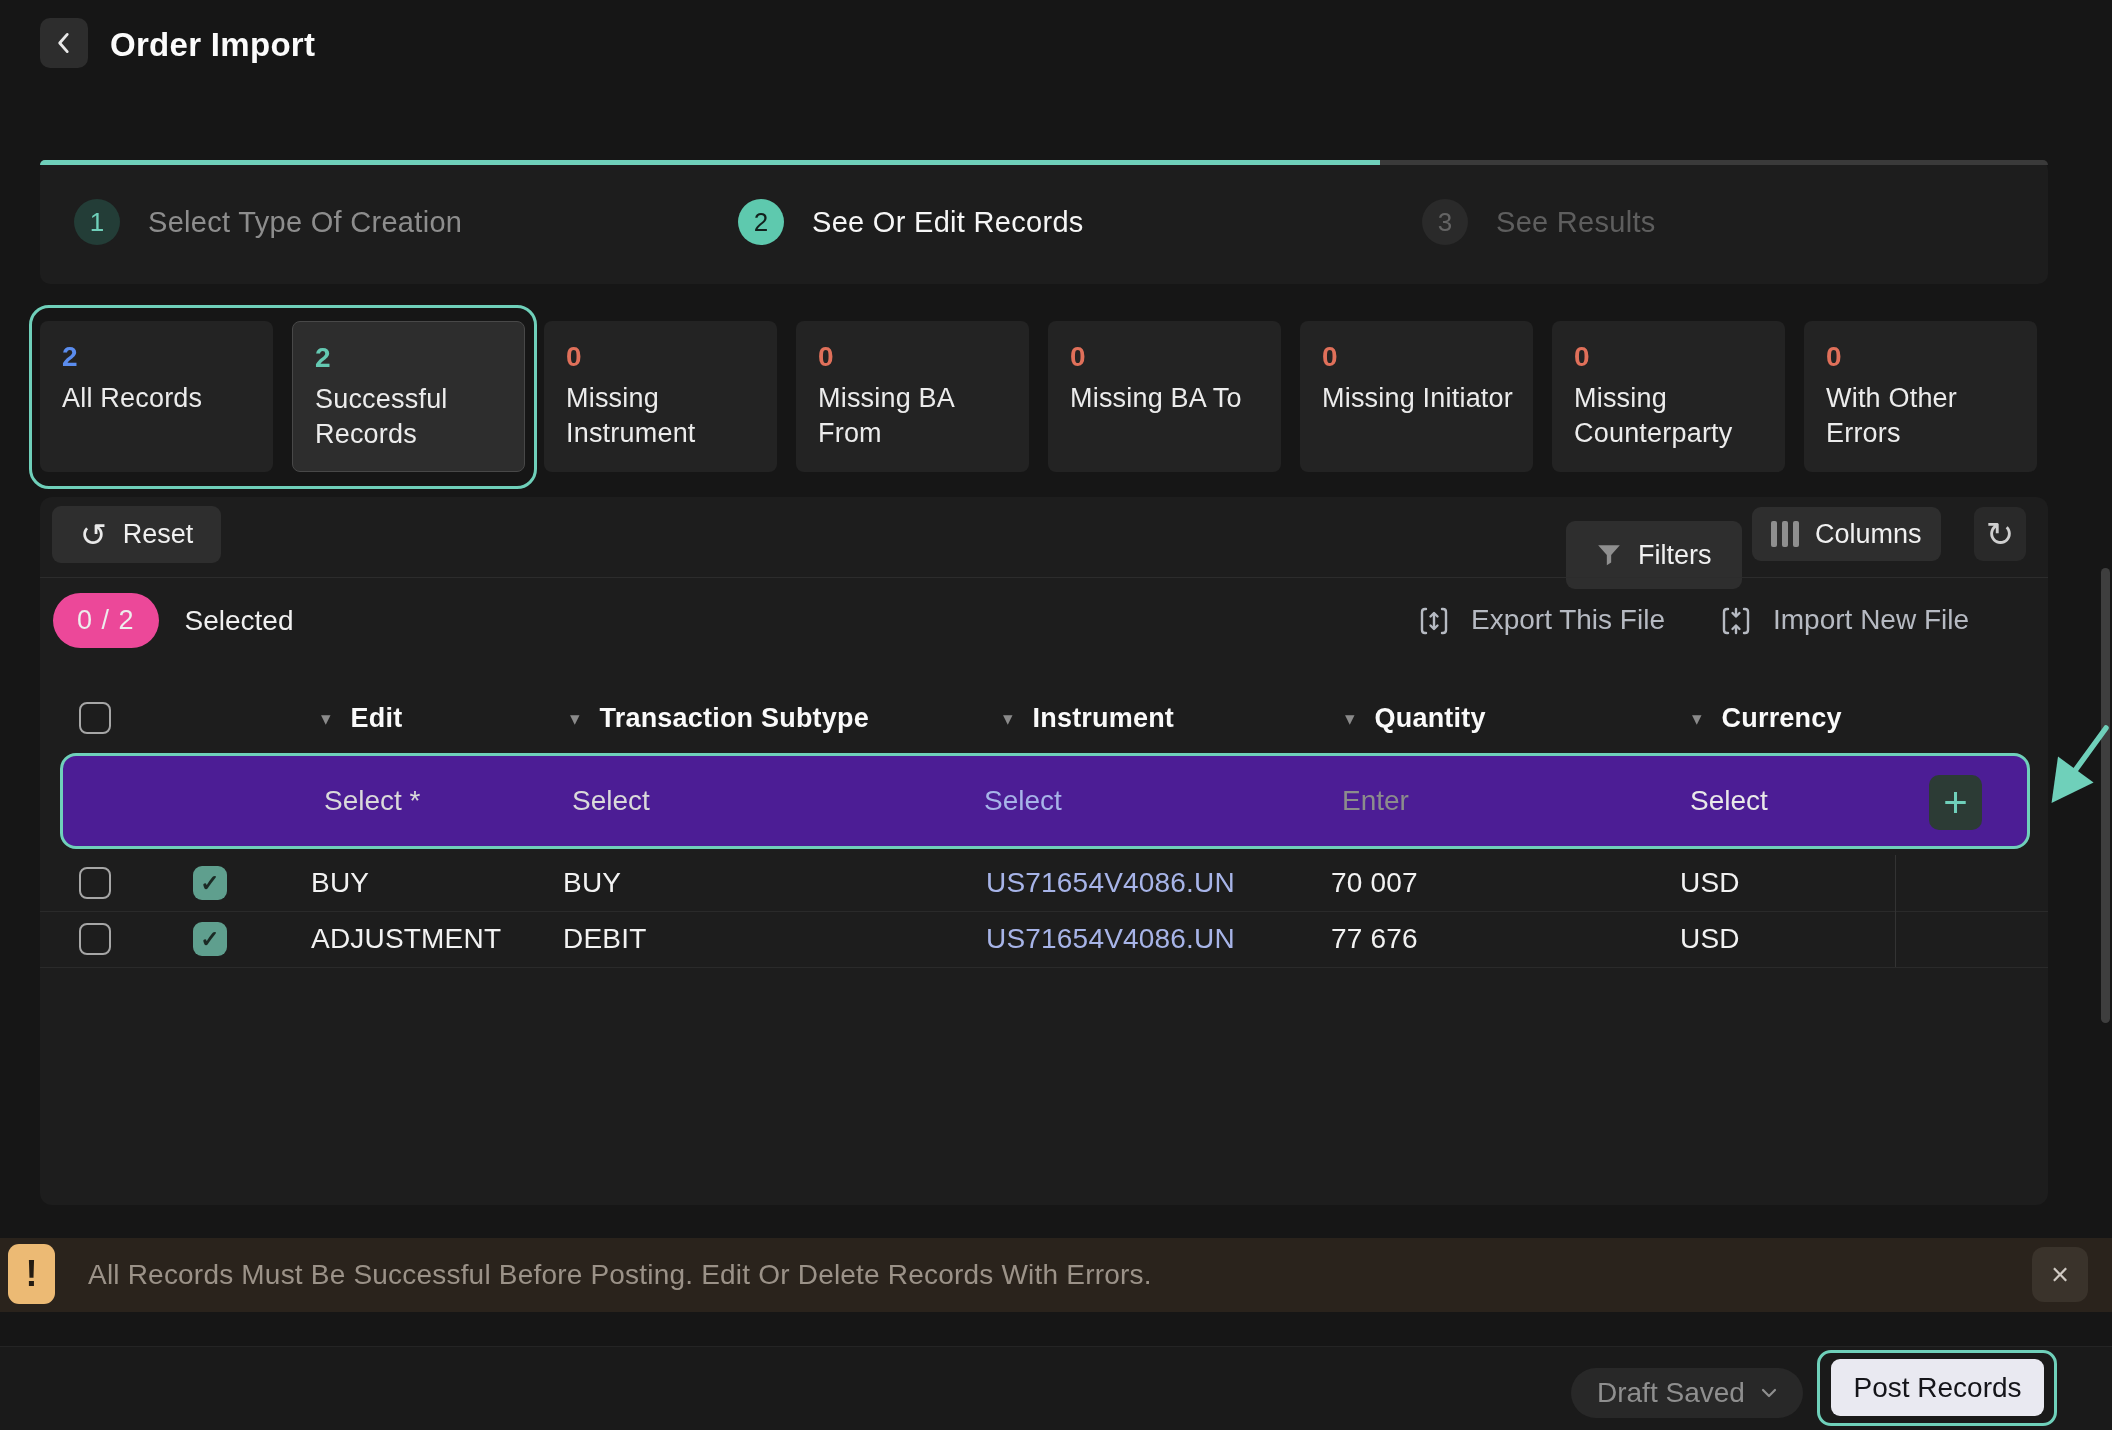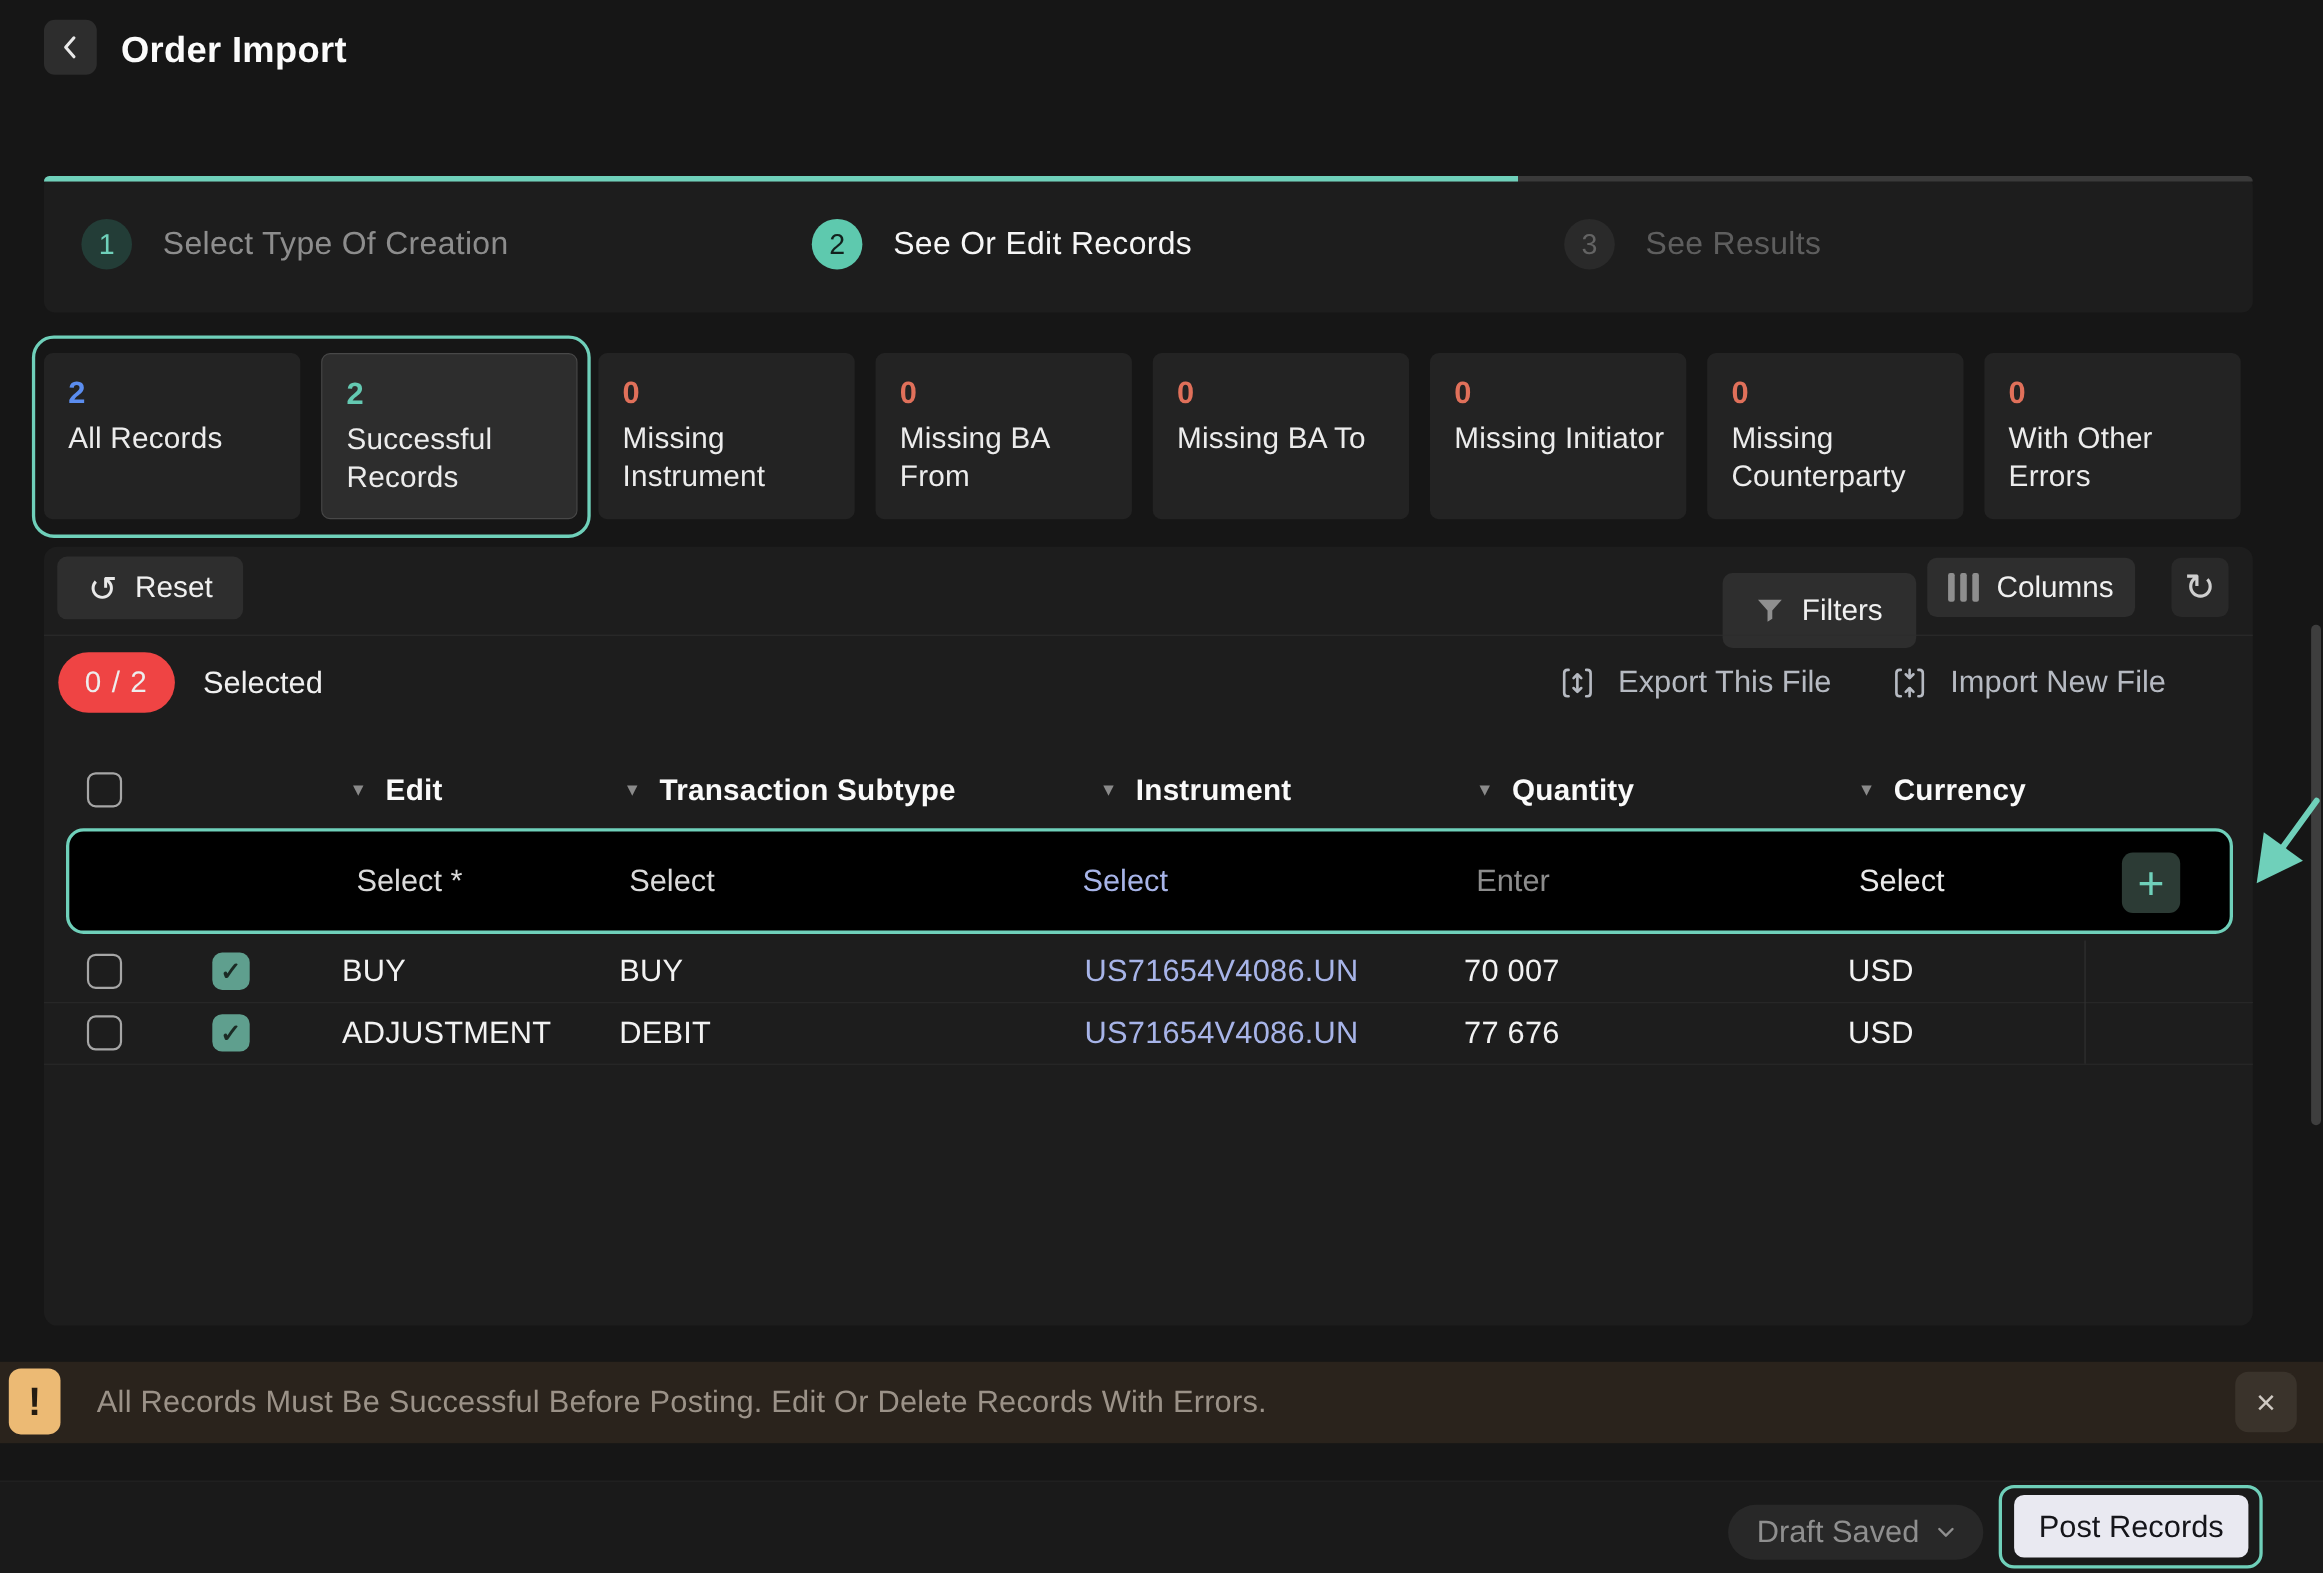--- a/index.html
+++ b/index.html
@@ -44,35 +44,35 @@
   .btn-reset{left:12px;top:9px;height:57px;padding:0 28px;}
   .btn-filters{left:1526px;top:24px;height:68px;padding:0 30px;}
   .btn-columns{left:1712px;top:10px;height:54px;padding:0 19px;}
   .btn-refresh{left:1934px;top:10px;width:52px;height:54px;background:#292929;font-size:34px;color:#cfcfcf;}
   .glyph-icon{line-height:1;}
   .cols-icon{display:flex;gap:5px;}
   .cols-icon i{display:block;width:6px;height:26px;border-radius:2px;background:#8f8f8f;}
   .divider-h{position:absolute;left:0;top:80px;width:100%;height:1px;background:#2c2c2c;}
   
   .selection-row{position:absolute;left:13px;top:96px;height:55px;display:flex;align-items:center;gap:26px;}
-  .selection-pill{height:55px;display:flex;align-items:center;padding:0 24px;border-radius:28px;background:#ef4444;
+  .selection-pill{height:55px;display:flex;align-items:center;padding:0 24px;border-radius:28px;background:#ec4899;
     font-size:27px;letter-spacing:1px;color:#ededed;}
   .selection-label{font-size:28px;color:#f0f0f0;}
   .file-actions{position:absolute;left:1377px;top:96px;height:55px;display:flex;align-items:center;gap:54px;}
   .file-action{display:flex;align-items:flex-start;gap:20px;font-size:28px;color:#b6bac2;cursor:pointer;}
   
   .th{position:absolute;top:193px;height:56px;display:flex;align-items:center;gap:20px;cursor:pointer;}
   .th-type{left:281px;} .th-subtype{left:530px;} .th-instrument{left:963px;} .th-quantity{left:1305px;} .th-currency{left:1652px;}
   .caret{font-size:19px;color:#8a8a8a;}
   .th-label{font-size:27px;font-weight:700;color:#fafafa;letter-spacing:.2px;}
   .checkbox{width:32px;height:32px;border:2.5px solid #a6a6a6;border-radius:8px;box-sizing:border-box;cursor:pointer;}
   .thead-cb{position:absolute;left:39px;top:205px;}
   
   .new-row{position:absolute;left:20px;top:256px;width:1970px;height:96px;box-sizing:border-box;
-    border:3px solid #6fd0ba;border-radius:16px;background:#000000;}
+    border:3px solid #6fd0ba;border-radius:16px;background:#4c1d95;}
   .new-cell{position:absolute;top:0;height:100%;display:flex;align-items:center;font-size:28px;cursor:pointer;}
   .nc-type{left:261px;color:#dadada;}
   .nc-subtype{left:509px;color:#dadada;}
   .nc-instrument{left:921px;color:#a7b4e8;}
   .nc-quantity{left:1279px;color:#8c8c8c;}
   .nc-currency{left:1627px;color:#e9e9e9;}
   .add-btn{position:absolute;left:1866px;top:19px;width:53px;height:55px;border-radius:10px;background:#2c3b35;
     color:#6fd0ba;font-size:42px;font-weight:300;display:flex;align-items:center;justify-content:center;cursor:pointer;}
   
   .trow{position:absolute;left:0;width:2008px;height:56px;border-bottom:1px solid #2a2a2a;}

